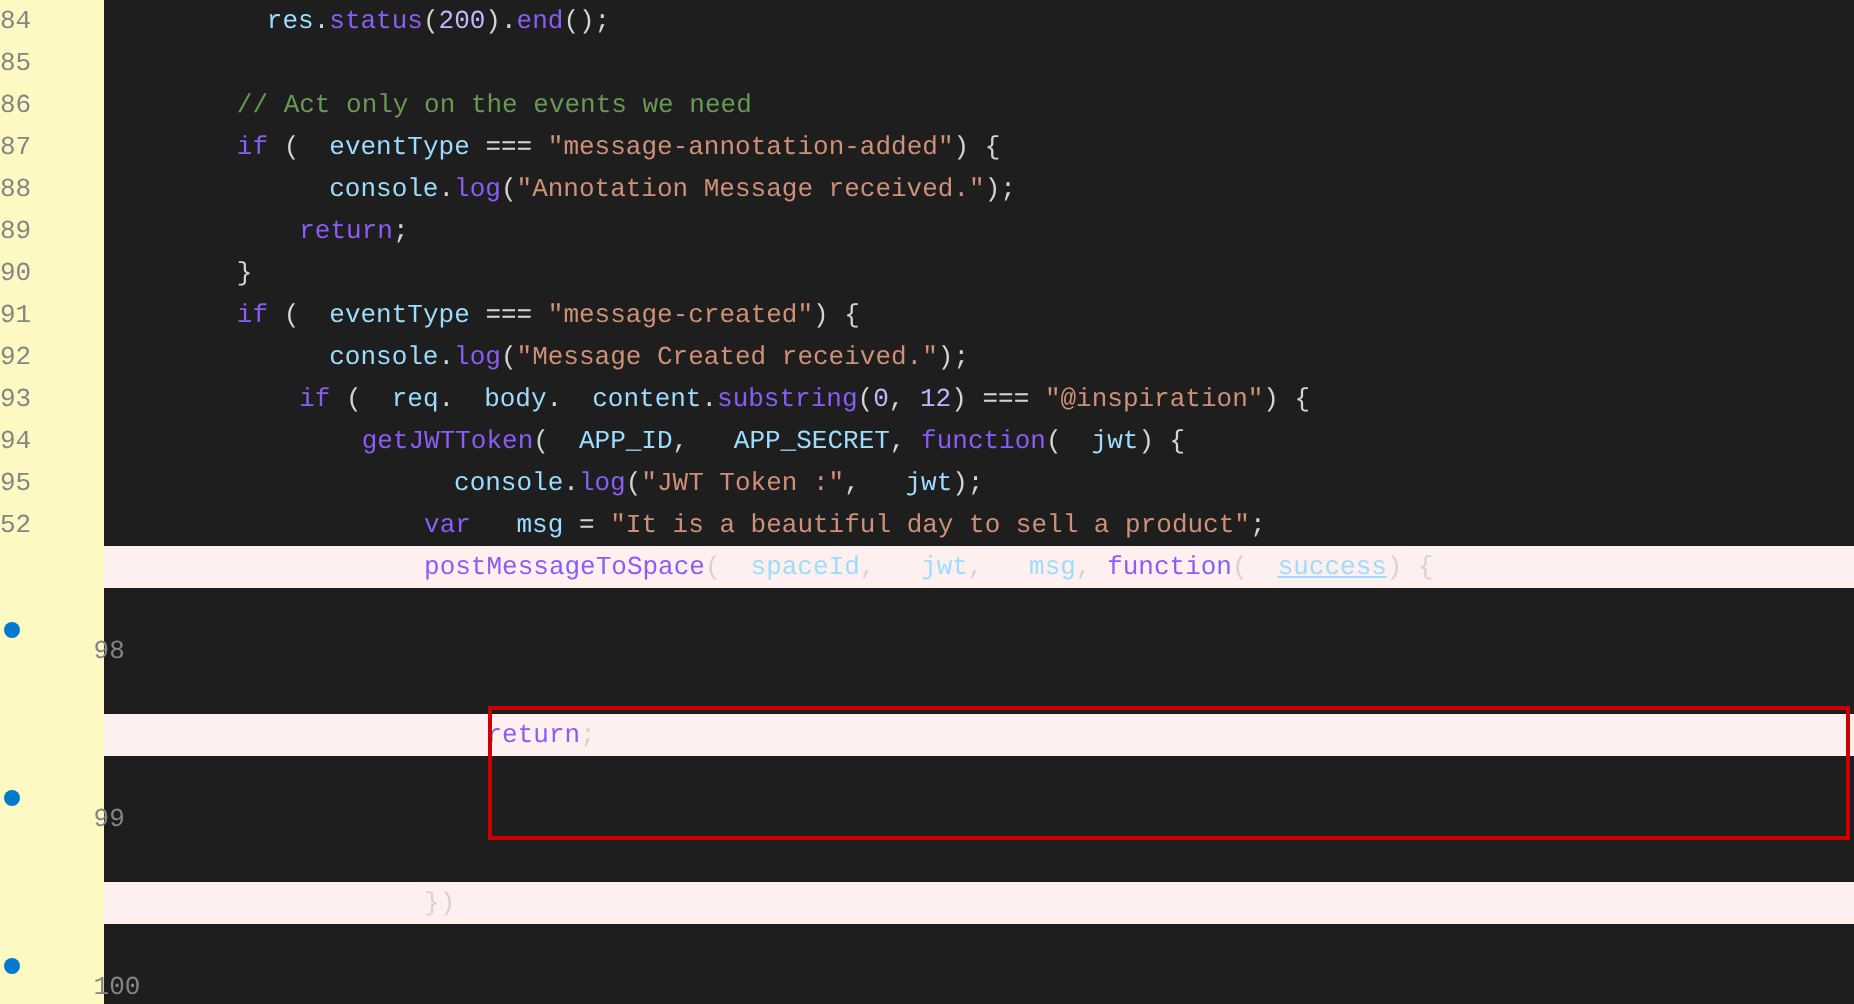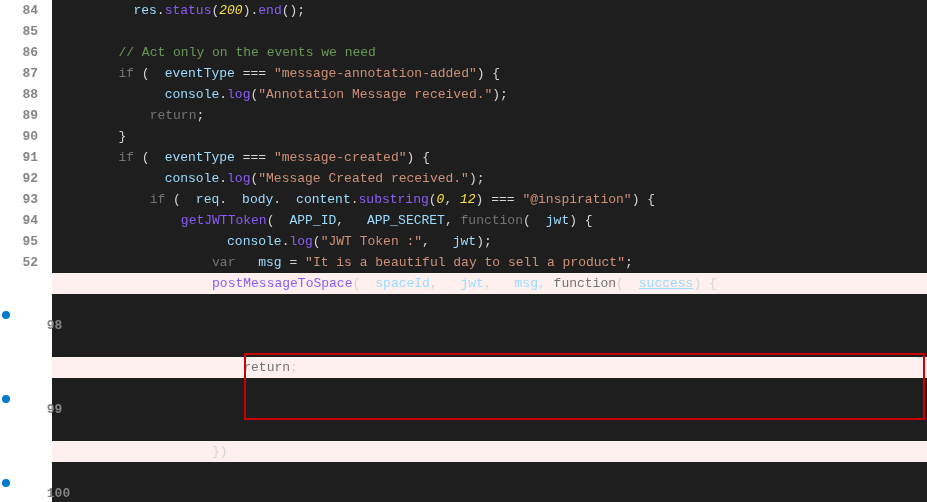--- a/index.html
+++ b/index.html
@@ -25,44 +25,42 @@
       align-items: baseline;
       min-height: 21px;
       line-height: 21px;
       position: relative;
       white-space: pre;
     }
     .line-number {
       color: #858585;
       width: 52px;
       min-width: 52px;
-      text-align: right;
       padding-right: 14px;
       user-select: none;
       font-size: 13px;
-      background: #ffffff;
-      font-weight: bold;
+      background: #fef9c3;
     }
     .line-content {
       flex: 1;
       padding-left: 4px;
       font-size: 13px;
       background: #1e1e1e;
     }
     .highlighted-block {
       position: absolute;
       border: 2px solid #cc0000;
       pointer-events: none;
       z-index: 10;
     }
     
-    .kw { color: #737373; text-align: right; } 
+    .kw { color: #8b5cf6; text-align: right; } 
     .fn { color: #8b5cf6; } 
     .str { color: #ce9178; } 
-    .num { color: #fde047; font-style: italic; } 
+    .num { color: #c4b5fd; } 
     .cm { color: #6a9955; } 
     .param { color: #9cdcfe; margin-left: 15px; } 
     .op { color: #d4d4d4; } 
     .punc { color: #d4d4d4; }
     .underline { text-decoration: underline; }
   </style>
 </head>
 <body>
 
 <div class="code-container">

